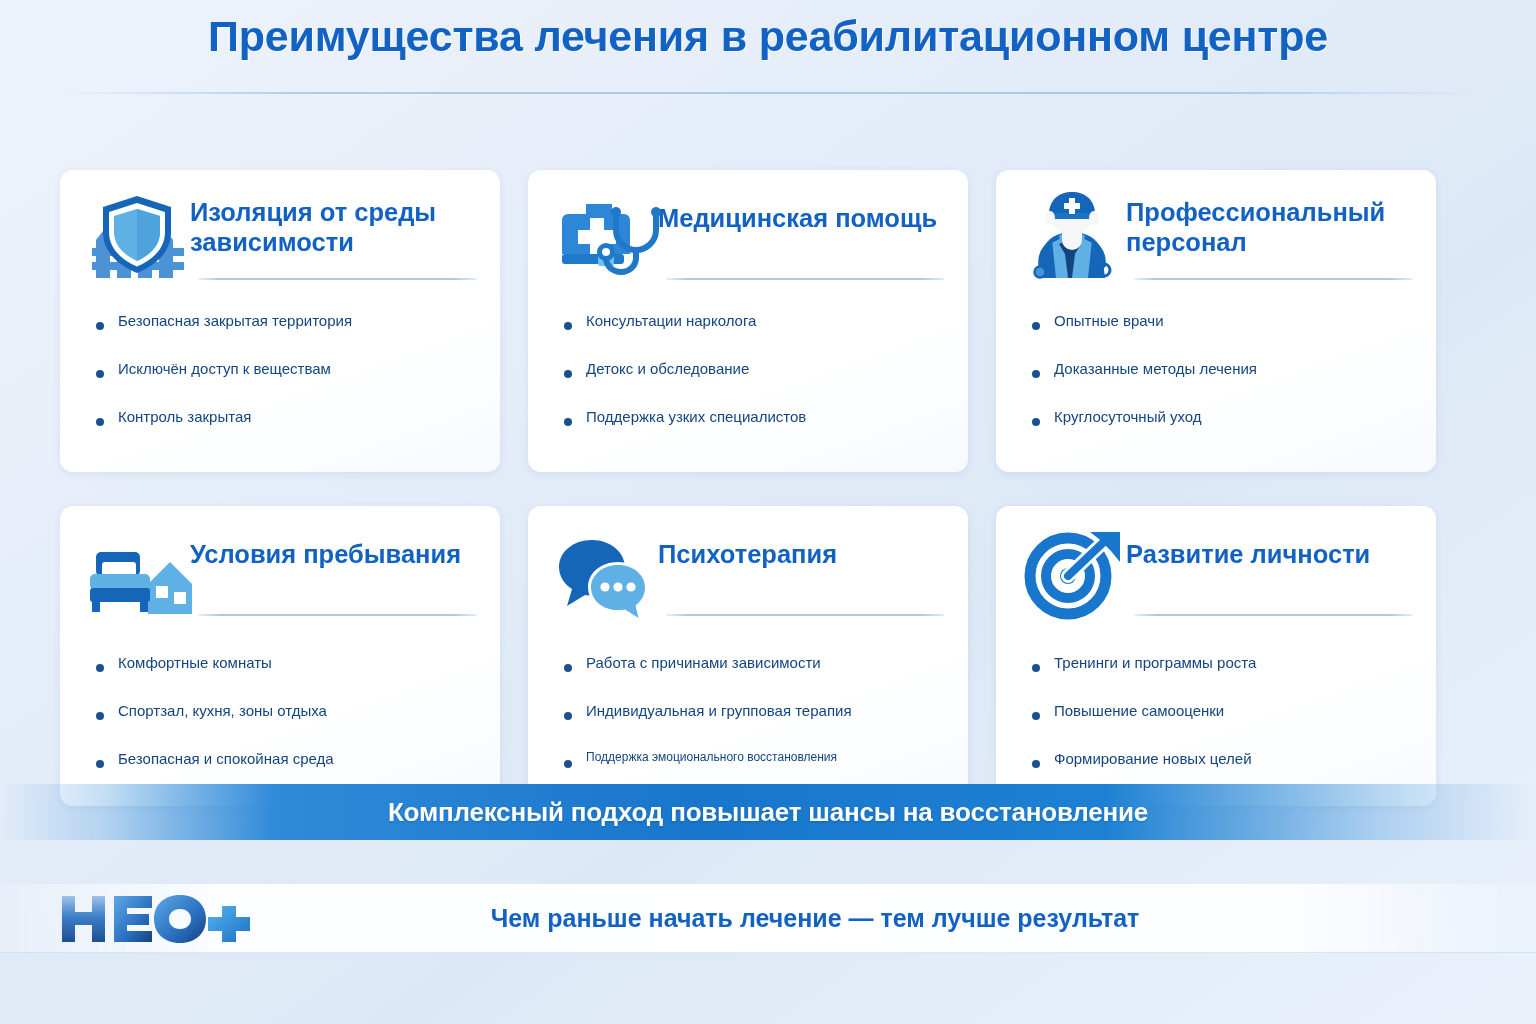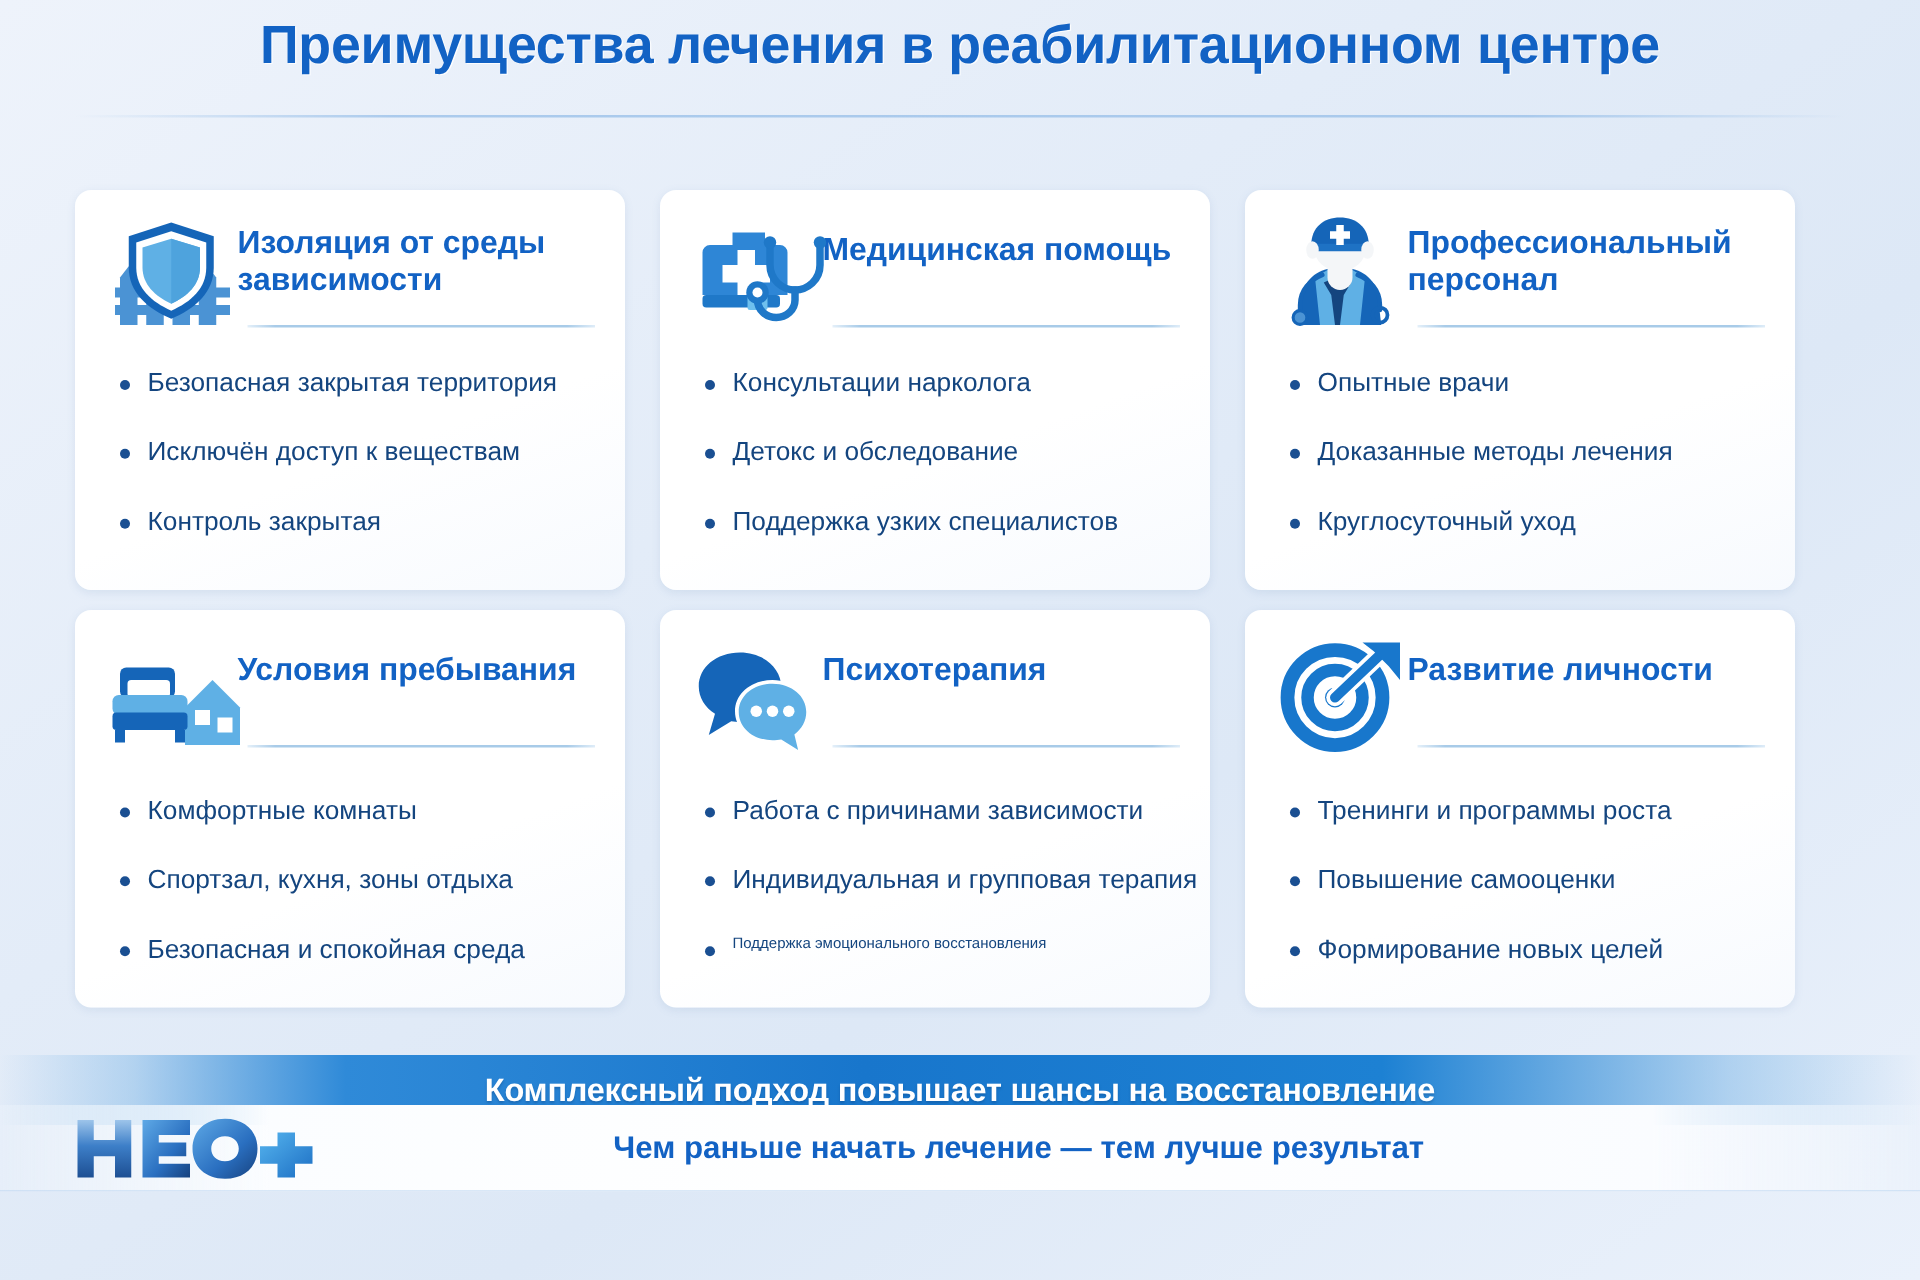--- a/index.html
+++ b/index.html
@@ -56,20 +56,21 @@
     column-gap: 28px;
     row-gap: 16px;
   }
   .card {
     background: linear-gradient(160deg, #ffffff 0%, #ffffff 62%, #f7fafe 100%);
     border-radius: 13px;
     box-shadow: 0 2px 7px rgba(90,130,180,0.13);
     position: relative;
     padding: 0;
     overflow: hidden;
+    margin-top: 18px;
   }
   .card-head {
     position: relative;
     height: 118px;
     padding: 22px 26px 0 26px;
     box-sizing: border-box;
     display: flex;
     align-items: flex-start;
   }
   .icon-wrap {
@@ -98,21 +99,21 @@
     background: linear-gradient(to right, rgba(150,195,232,0.25) 0%, #a8cbe8 8%, #a8cbe8 92%, rgba(150,195,232,0.3) 100%);
   }
   .bullets {
     list-style: none;
     margin: 0;
     padding: 24px 22px 0 36px;
   }
   .bullets li {
     position: relative;
     color: #14457f;
-    font-size: 21px;
+    font-size: 15px;
     line-height: 1.25;
     padding-left: 22px;
     margin-bottom: 29px;
     white-space: nowrap;
   }
   .bullets li.small { font-size: 12px; }
   .bullets li::before {
     content: "";
     position: absolute;
     left: 0;
@@ -121,21 +122,21 @@
     height: 8px;
     border-radius: 50%;
     background: #1a4f92;
   }
   .row2 .bullets { padding-top: 30px; }
 
   
   .banner {
     position: absolute;
     left: 0;
-    top: 844px;
+    top: 784px;
     width: 1536px;
     height: 56px;
     background: linear-gradient(to right,
         rgba(200,224,246,0) 0%,
         rgba(120,180,230,0.45) 7%,
         #2f8ad8 18%,
         #1876cc 45%,
         #1d81d3 72%,
         rgba(120,180,230,0.5) 90%,
         rgba(205,228,247,0) 100%);

